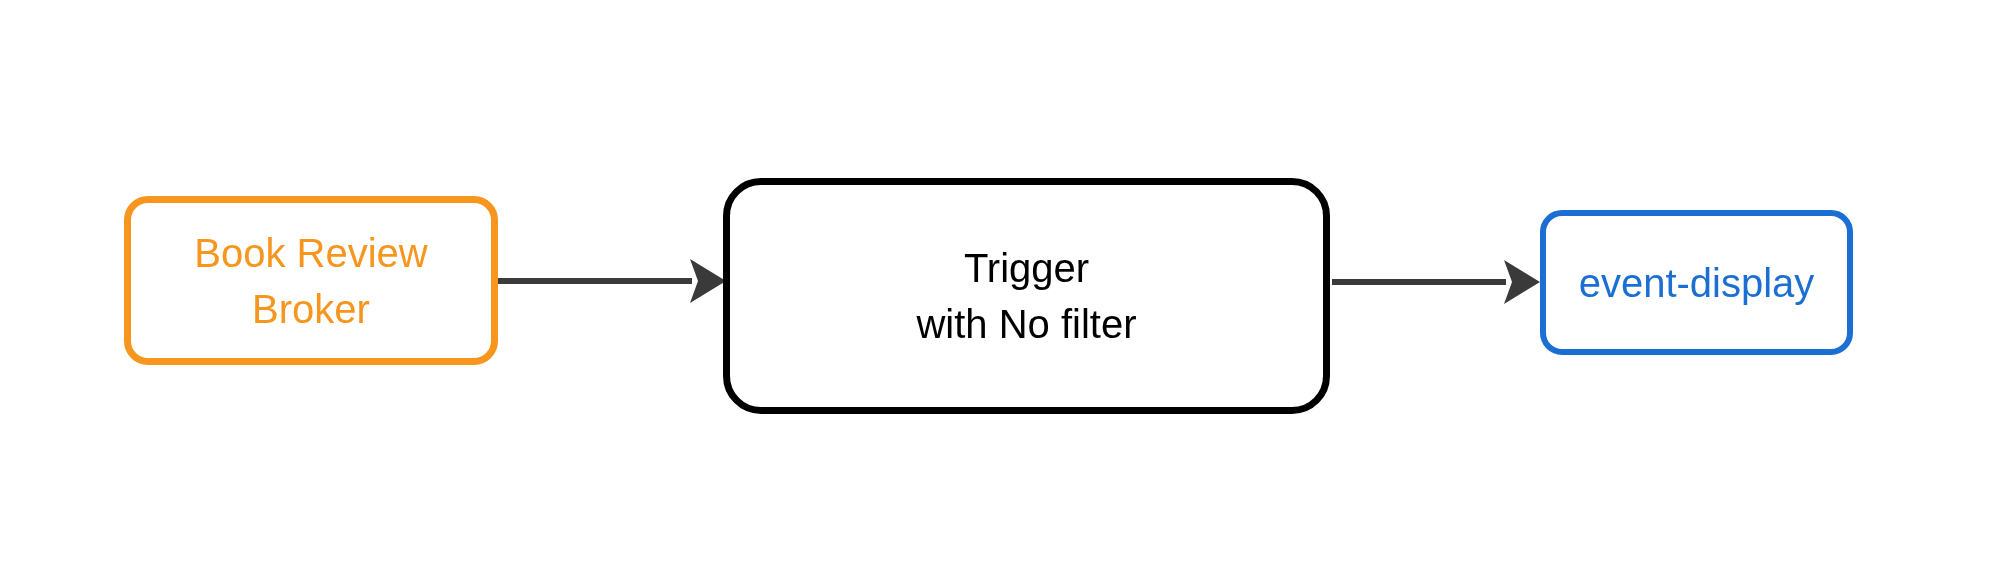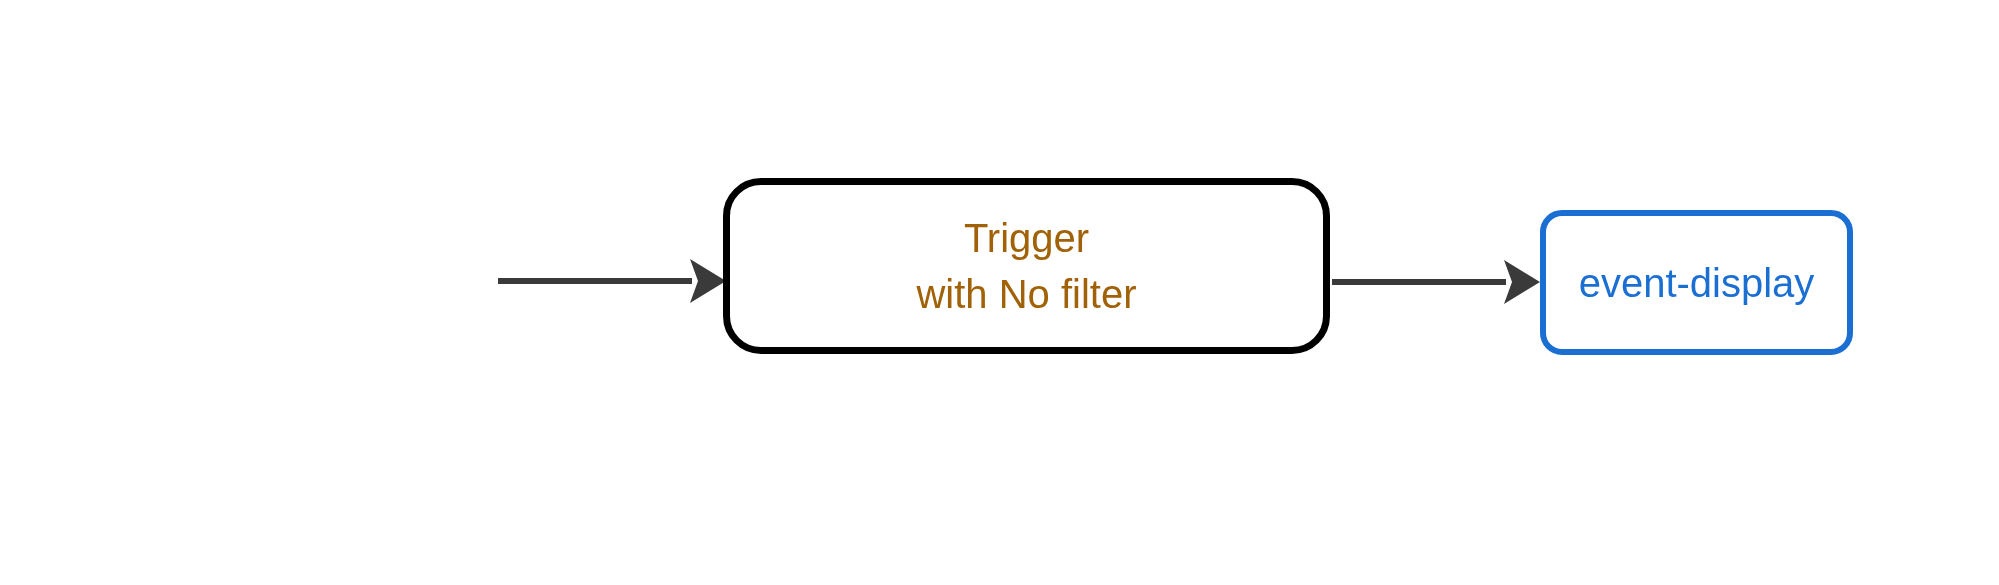--- a/index.html
+++ b/index.html
@@ -31,24 +31,24 @@
   }
   .node-broker {
     left: 124px; top: 196px;
     width: 374px; height: 169px;
     border: 7px solid #F6961E;
     border-radius: 24px;
     color: #F6961E;
   }
   .node-trigger {
     left: 723px; top: 178px;
-    width: 607px; height: 176px;
+    width: 607px; height: 236px;
     border: 7px solid #000000;
     border-radius: 38px;
-    color: #a16207;
+    color: #000000;
     align-items: center;
   }
   .node-display {
     left: 1540px; top: 210px;
     width: 313px; height: 145px;
     border: 6px solid #1B6FD2;
     border-radius: 22px;
     color: #1B6FD2;
   }
   .edge {
@@ -56,20 +56,24 @@
     overflow: visible;
   }
   .edge-1 { left: 494px; top: 254px; }
   .edge-2 { left: 1328px; top: 255px; }
 </style>
 </head>
 <body>
 
 <div class="canvas">
 
+  <div class="node node-broker">
+    <span class="node-label">Book Review
+Broker</span>
+  </div>
 
   <svg class="edge edge-1" width="236" height="54" viewBox="0 0 236 54">
     <line x1="4" y1="27" x2="198" y2="27" stroke-width="6" stroke="#3A3A3A"></line>
     <path d="M196,5 L232,27 L196,49 L204,27 Z" stroke-width="3" stroke-linejoin="round" fill="#3A3A3A"></path>
   </svg>
 
   <div class="node node-trigger">
     <span class="node-label">Trigger
 with No filter</span>
   </div>

